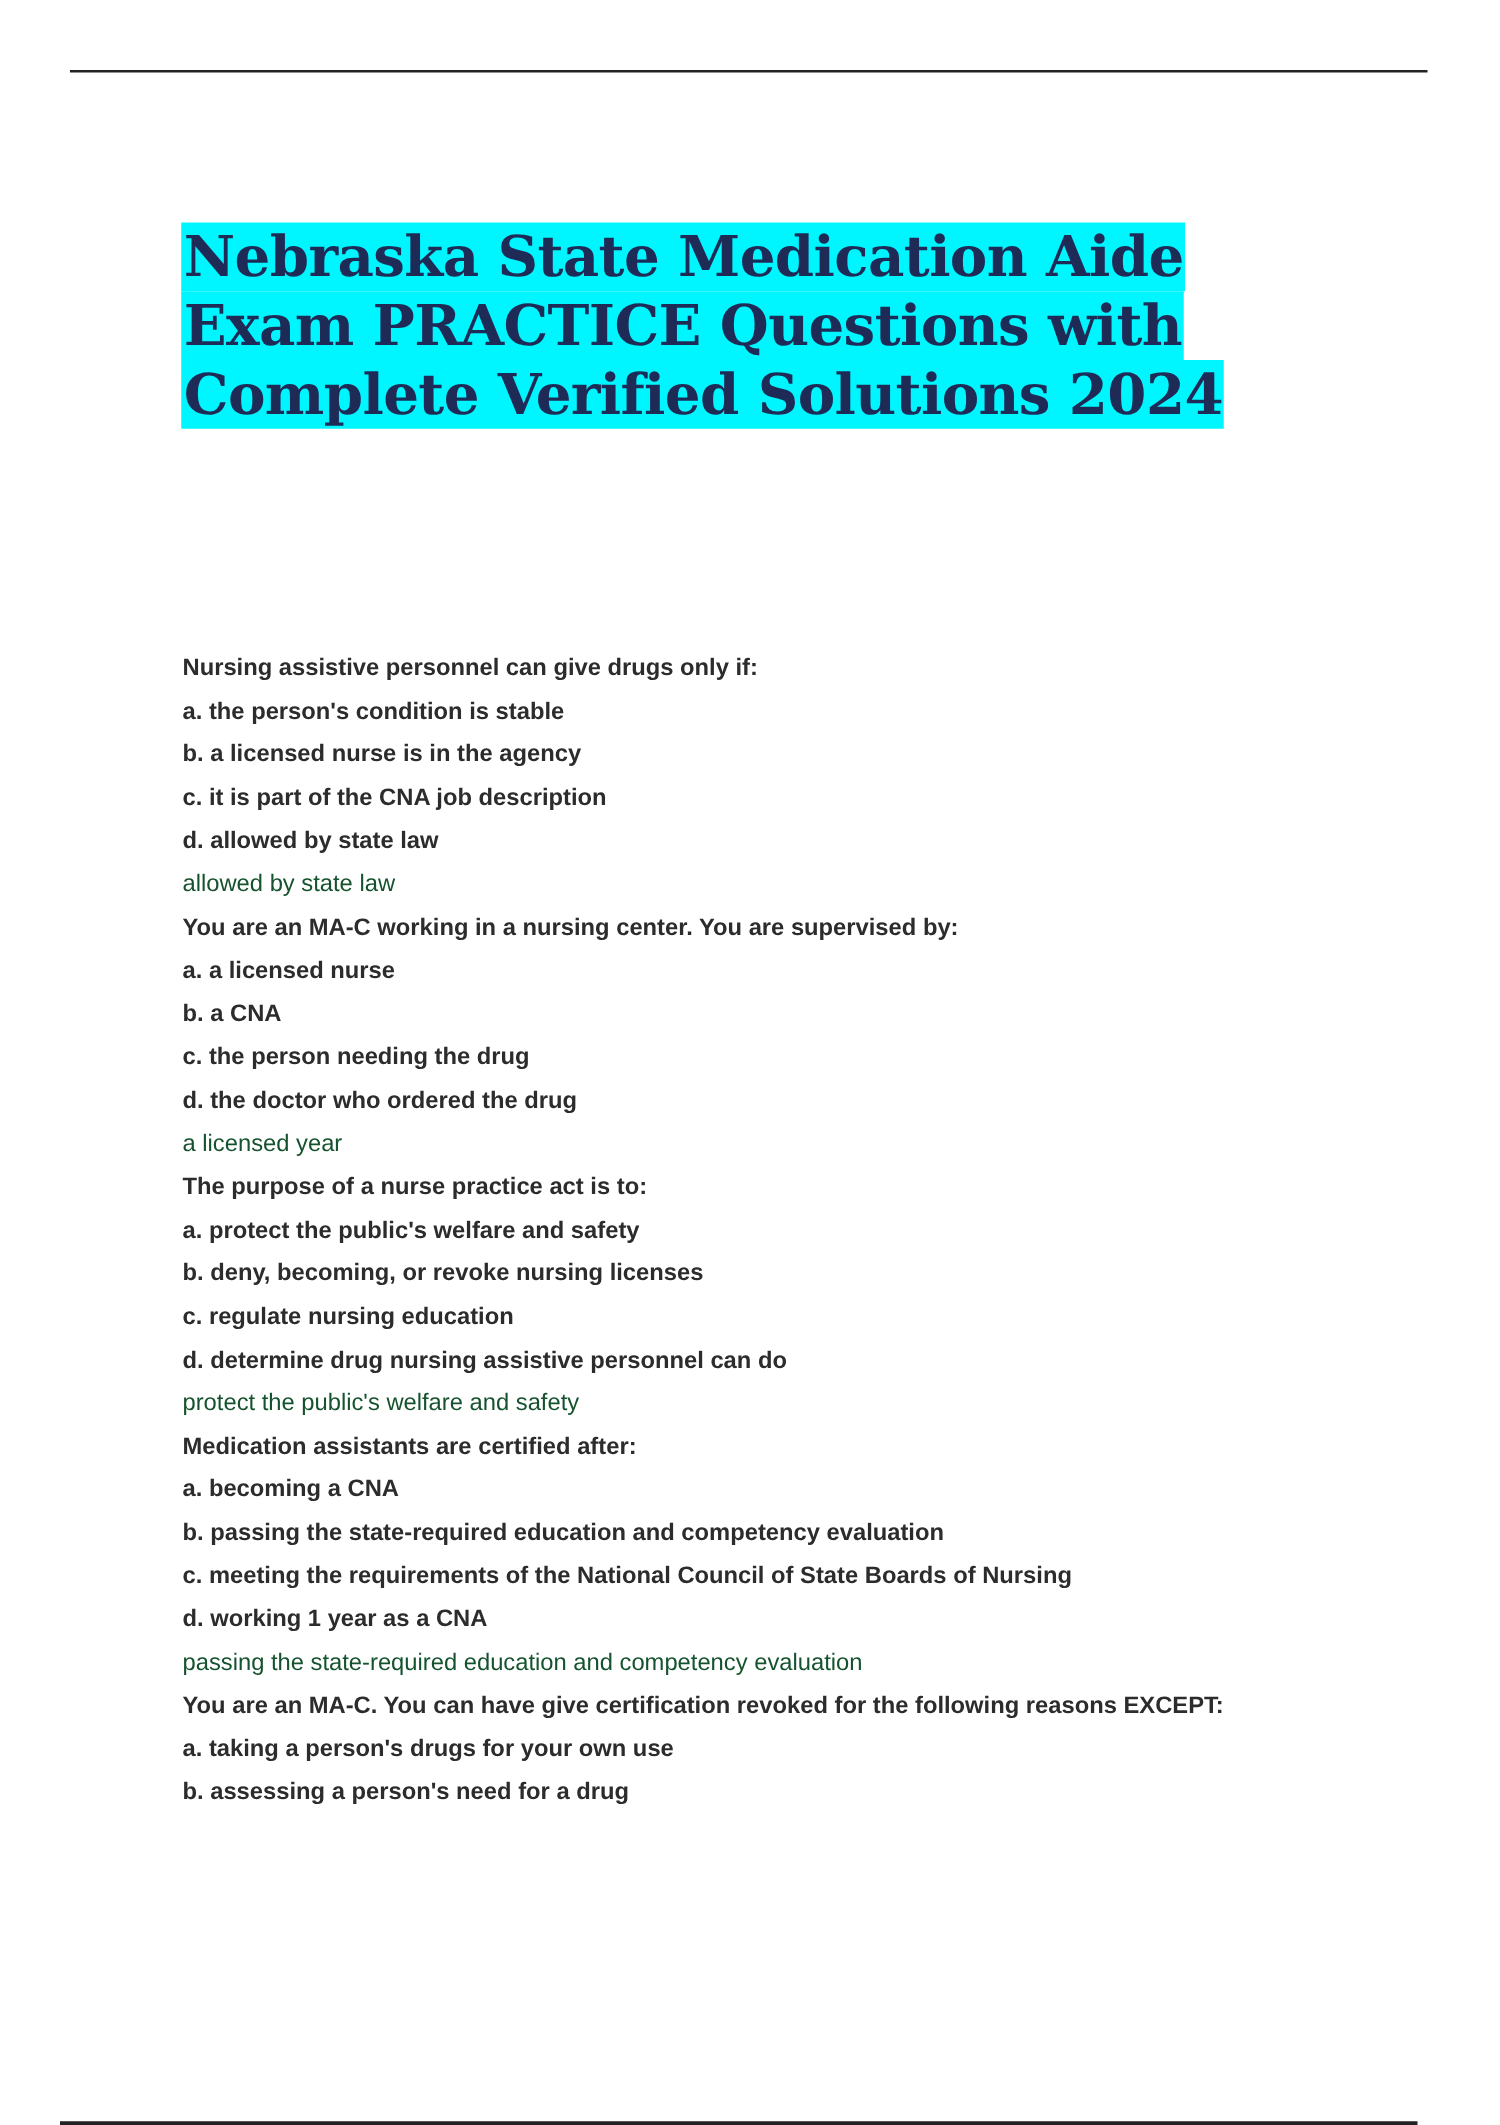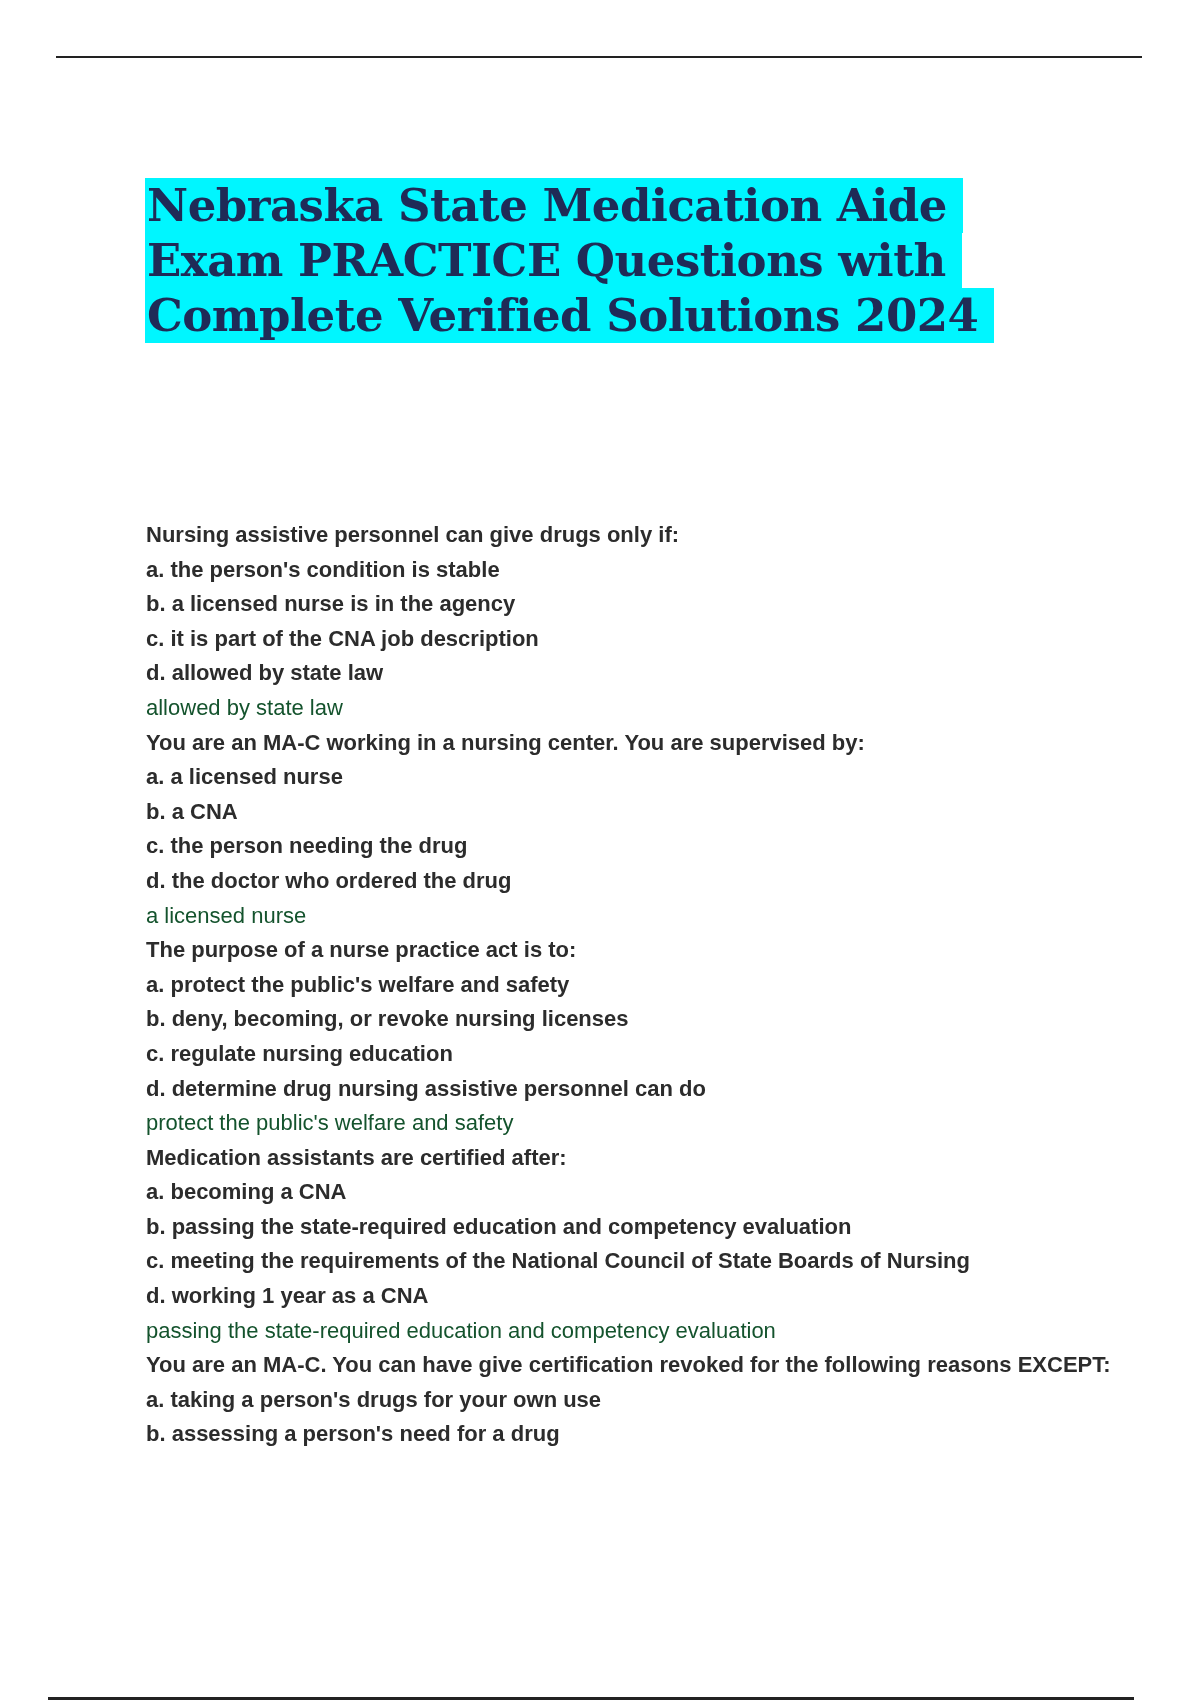--- a/index.html
+++ b/index.html
@@ -37,30 +37,30 @@
       font-family: "DejaVu Serif", "Liberation Serif", serif;
       font-weight: bold;
       font-size: 45px;
       line-height: 55px;
       color: #1f2b57;
       letter-spacing: -0.5px;
     }
     .title-line {
       display: inline-block;
       background: #00f6ff;
-      padding: 0 16px 0 2px;
+      padding: 0 1px 0 2px;
       white-space: nowrap;
     }
     .content {
       position: absolute;
       left: 146px;
       top: 518px;
       width: 950px;
       font-family: "Liberation Sans", sans-serif;
-      font-size: 22px;
+      font-size: 19px;
       line-height: 34.6px;
     }
     .q-text, .opt {
       font-weight: bold;
       color: #2c2c2c;
       white-space: nowrap;
     }
     .answer {
       font-weight: normal;
       color: #14532d;
@@ -85,21 +85,21 @@
   <div class="opt">b. a licensed nurse is in the agency</div>
   <div class="opt">c. it is part of the CNA job description</div>
   <div class="opt">d. allowed by state law</div>
   <div class="answer">allowed by state law</div>
 
   <div class="q-text">You are an MA-C working in a nursing center. You are supervised by:</div>
   <div class="opt">a. a licensed nurse</div>
   <div class="opt">b. a CNA</div>
   <div class="opt">c. the person needing the drug</div>
   <div class="opt">d. the doctor who ordered the drug</div>
-  <div class="answer">a licensed nurse</div>
+  <div class="answer">a licensed year</div>
 
   <div class="q-text">The purpose of a nurse practice act is to:</div>
   <div class="opt">a. protect the public's welfare and safety</div>
   <div class="opt">b. deny, becoming, or revoke nursing licenses</div>
   <div class="opt">c. regulate nursing education</div>
   <div class="opt">d. determine drug nursing assistive personnel can do</div>
   <div class="answer">protect the public's welfare and safety</div>
 
   <div class="q-text">Medication assistants are certified after:</div>
   <div class="opt">a. becoming a CNA</div>

